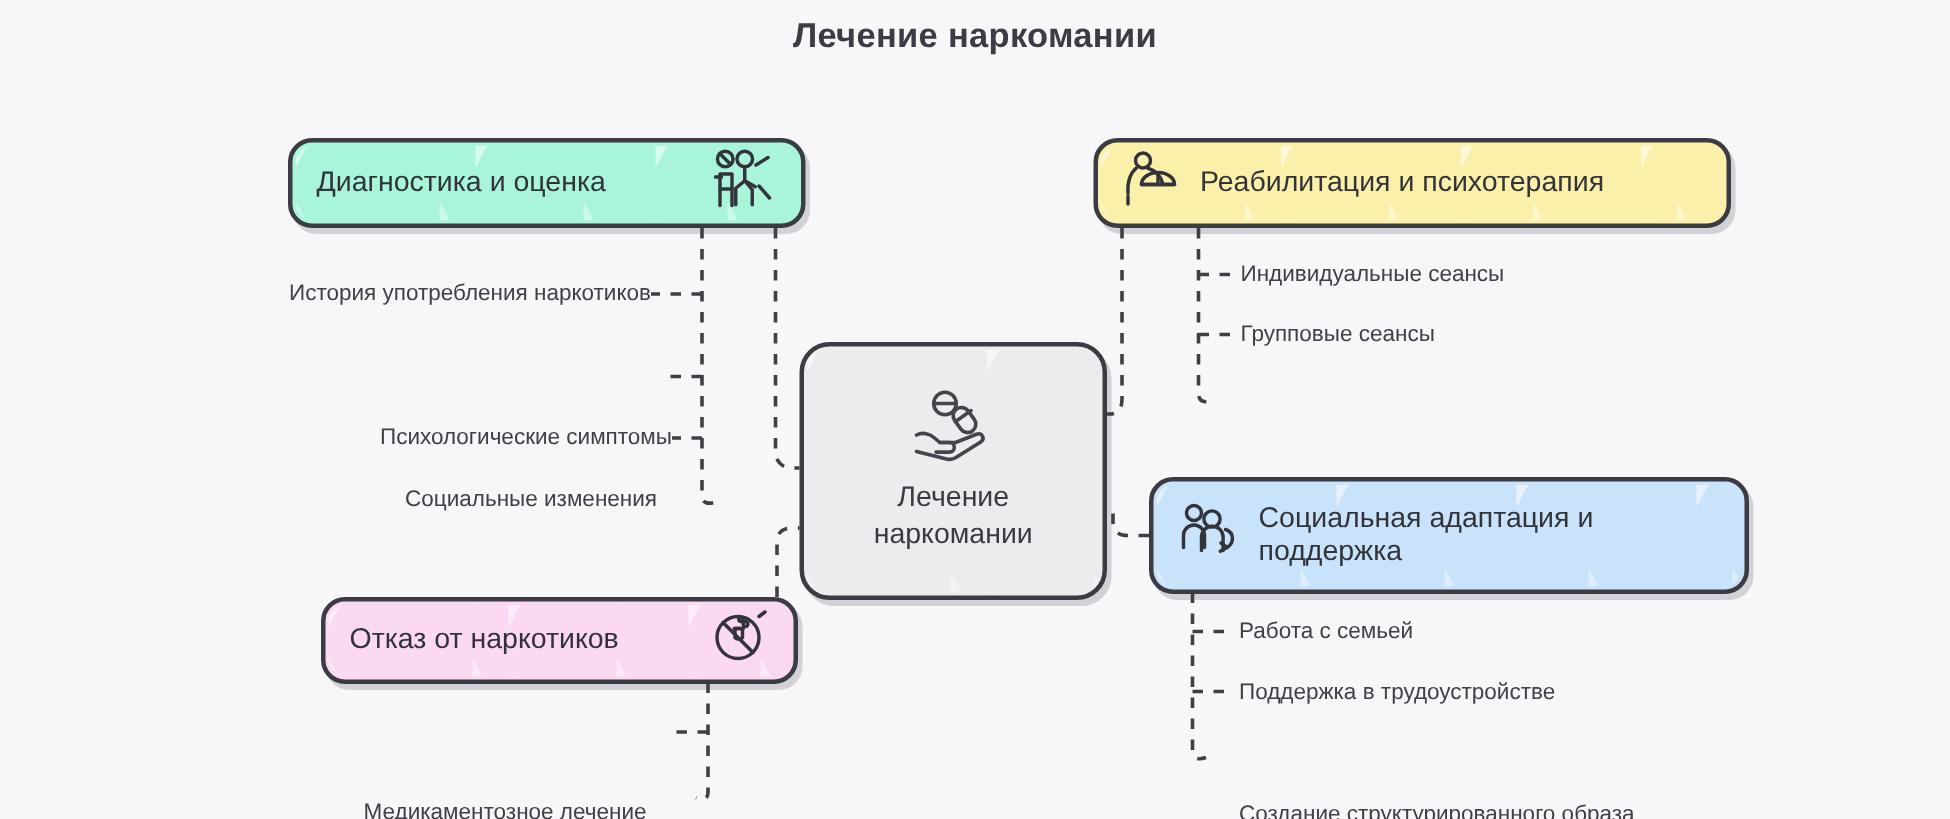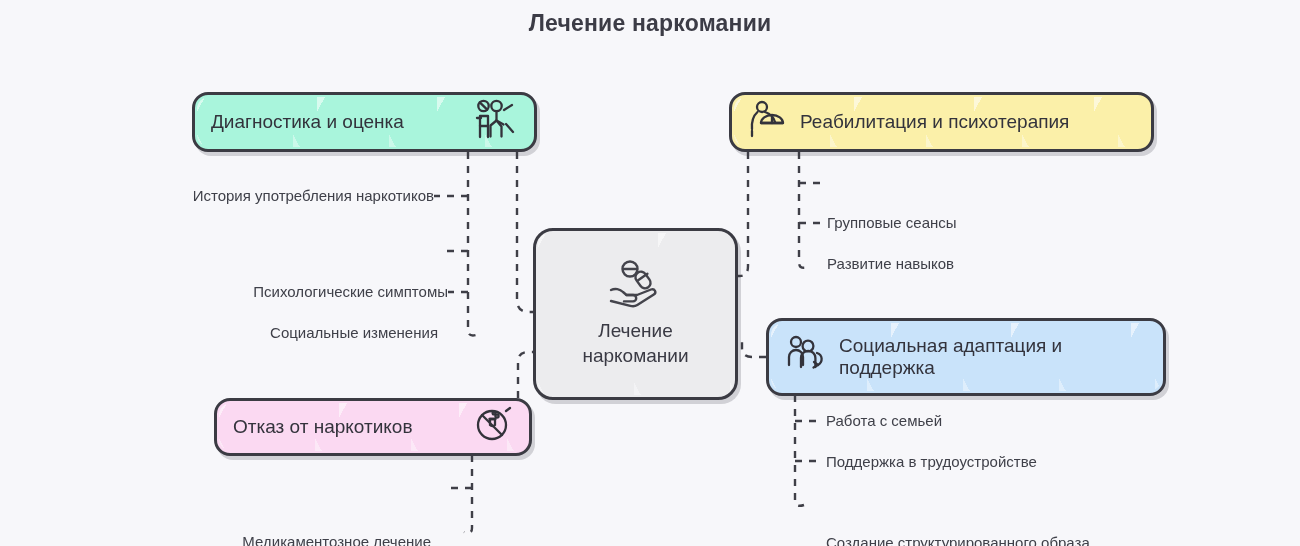--- a/index.html
+++ b/index.html
@@ -227,22 +227,22 @@
         <circle cx="21" cy="8" r="1.4"></circle>
         <path d="M33 6 l4,-3"></path>
       </svg>
     </span>
   </div>
 
   <div class="leaf left" style="left:100px; top:186px; width:334px;">История употребления наркотиков</div>
   <div class="leaf left" style="left:100px; top:282px; width:348px;">Психологические симптомы</div>
   <div class="leaf left" style="left:100px; top:323px; width:338px;text-align:right;">Социальные изменения</div>
 
+  <div class="leaf right" style="left:827px; top:173px; width:300px;">Индивидуальные сеансы</div>
   <div class="leaf right" style="left:827px; top:213px; width:300px;">Групповые сеансы</div>
-  <div class="leaf right" style="left:827px; top:254px; width:300px;">Развитие навыков</div>
 
   <div class="leaf right" style="left:826px; top:411px; width:320px;">Работа с семьей</div>
   <div class="leaf right" style="left:826px; top:452px; width:320px;">Поддержка в трудоустройстве</div>
   <div class="leaf right" style="left:826px; top:495px; width:310px;margin-top:38px;">Создание структурированного образа
 жизни</div>
 
   <div class="leaf left" style="left:110px; top:532px; width:321px;">Медикаментозное лечение</div>
 
 </div>
 

